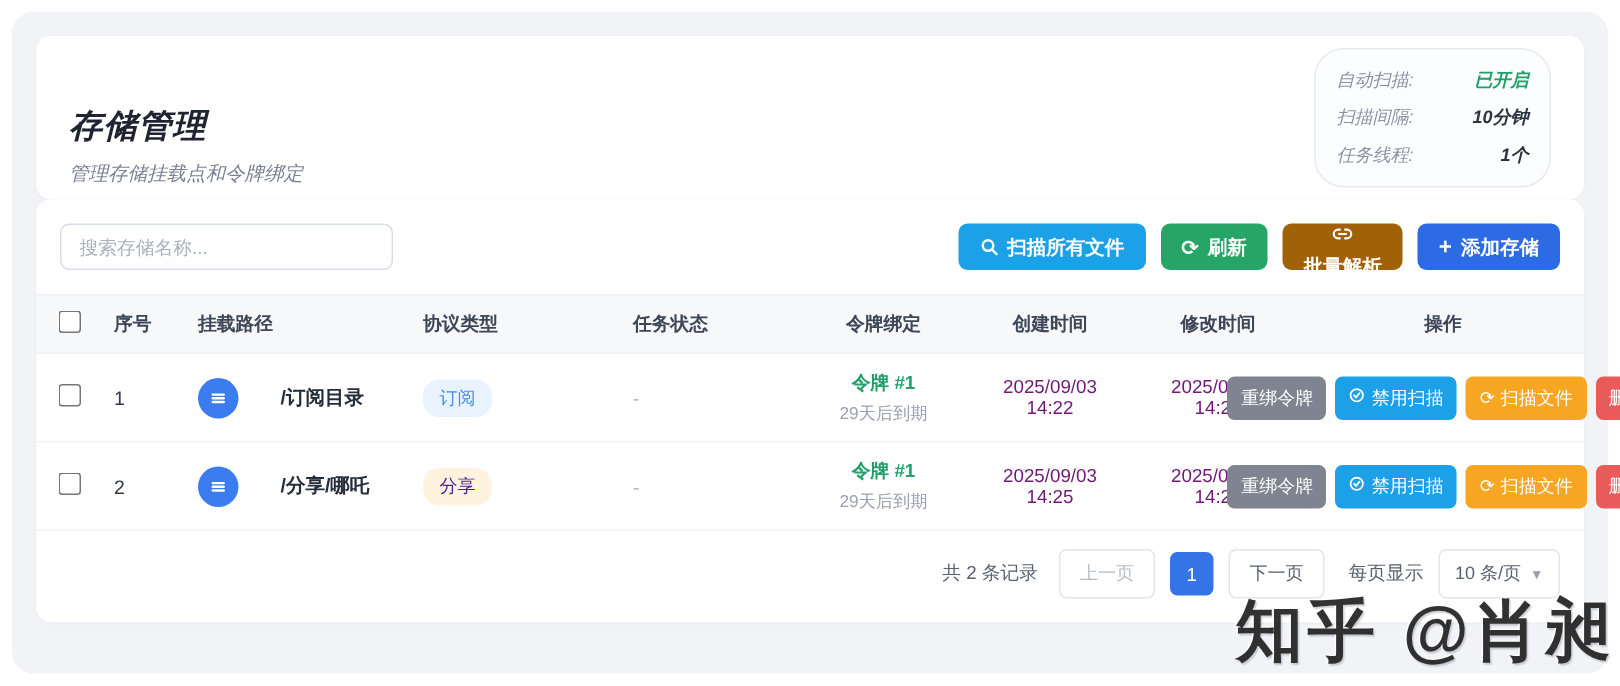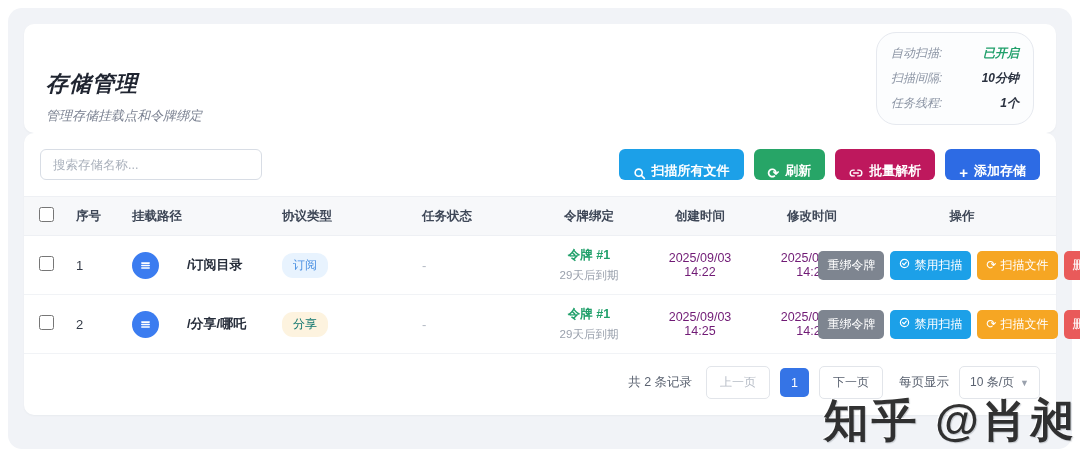--- a/index.html
+++ b/index.html
@@ -28,26 +28,26 @@
   
   .main-card { background:#fff; border-radius:10px; padding-top:16px;
                box-shadow:0 1px 2px rgba(30,40,60,.04); position:relative; }
   .toolbar { display:flex; justify-content:space-between; align-items:center;
              padding:0 16px; margin-bottom:16px; }
   .search-input { width:222px; height:31px; border:1px solid #d8dde5; border-radius:6px;
                   padding:0 12px; font-size:12.5px; color:#333; outline:none;
                   font-family:"Liberation Sans","DejaVu Sans",sans-serif; }
   .search-input::placeholder { color:#aab1bc; }
   .btn-group { display:flex; gap:10px; }
-  .btn { display:inline-flex; align-items:flex-end; gap:6px; height:31px; border:none;
+  .btn { display:inline-flex; align-items:center; gap:6px; height:31px; border:none;
          border-radius:6px; padding:0 14px; font-size:13px; font-weight:bold; color:#fff;
          cursor:pointer; font-family:"Liberation Sans","DejaVu Sans",sans-serif; }
   .btn-scan-all { background:#1ca0e8; }
   .btn-refresh  { background:#27a567; }
-  .btn-batch    { background:#be185d; }
+  .btn-batch    { background:#a16207;flex-direction:column; }
   .btn-add      { background:#2d6be4; }
   .btn svg { display:block; }
   .plus-glyph { font-size:15px; font-weight:bold; line-height:1; }
   .refresh-glyph { font-size:14px; line-height:1; }
 
   
   table { width:100%; border-collapse:collapse; table-layout:fixed; }
   thead th { background:#f7f8fa; color:#3e4757; font-size:12.5px; font-weight:bold;
              padding:10px 8px; text-align:left; border-top:1px solid #eef0f4;
              border-bottom:1px solid #eef0f4; }
@@ -55,21 +55,21 @@
   tbody td { padding:11px 8px; font-size:13px; color:#333a46;
              border-bottom:1px solid #f1f3f6; vertical-align:middle; }
   input[type="checkbox"] { width:15px; height:15px; accent-color:#3574e6;
                            border:1px solid #d4d9e0; }
   .path-cell { display:flex; align-items:center; gap:28px; }
   .dir-icon { width:27px; height:27px; border-radius:50%; background:#3b7cf0; flex:none;
               display:flex; align-items:center; justify-content:center; }
   .path-text { font-weight:bold; color:#262d3a; font-size:13px; }
   .badge { display:inline-block; padding:4px 11px; border-radius:11px; font-size:12px; }
   .badge-sub   { background:#e8f3fe; color:#4a90e2; }
-  .badge-share { background:#fdf3df; color:#0f766e; }
+  .badge-share { background:#fdf3df; color:#4c1d95; }
   .dash { color:#b3bac4; }
   .token-link { color:#21a06b; font-weight:bold; font-size:12.5px; }
   .token-exp { color:#9aa1ad; font-size:11.5px; margin-top:4px; }
   .time-cell { font-size:12.5px; color:#701a75; }
   .row-actions { display:flex; gap:6px; justify-content:center; }
   .abtn { display:inline-flex; align-items:center; gap:4px; border:none; border-radius:5px;
           padding:6px 9px; font-size:12px; color:#fff; cursor:pointer; white-space:nowrap;
           font-family:"Liberation Sans","DejaVu Sans",sans-serif; }
   .abtn-gray   { background:#7e8590; }
   .abtn-cyan   { background:#1ca0e8; }

